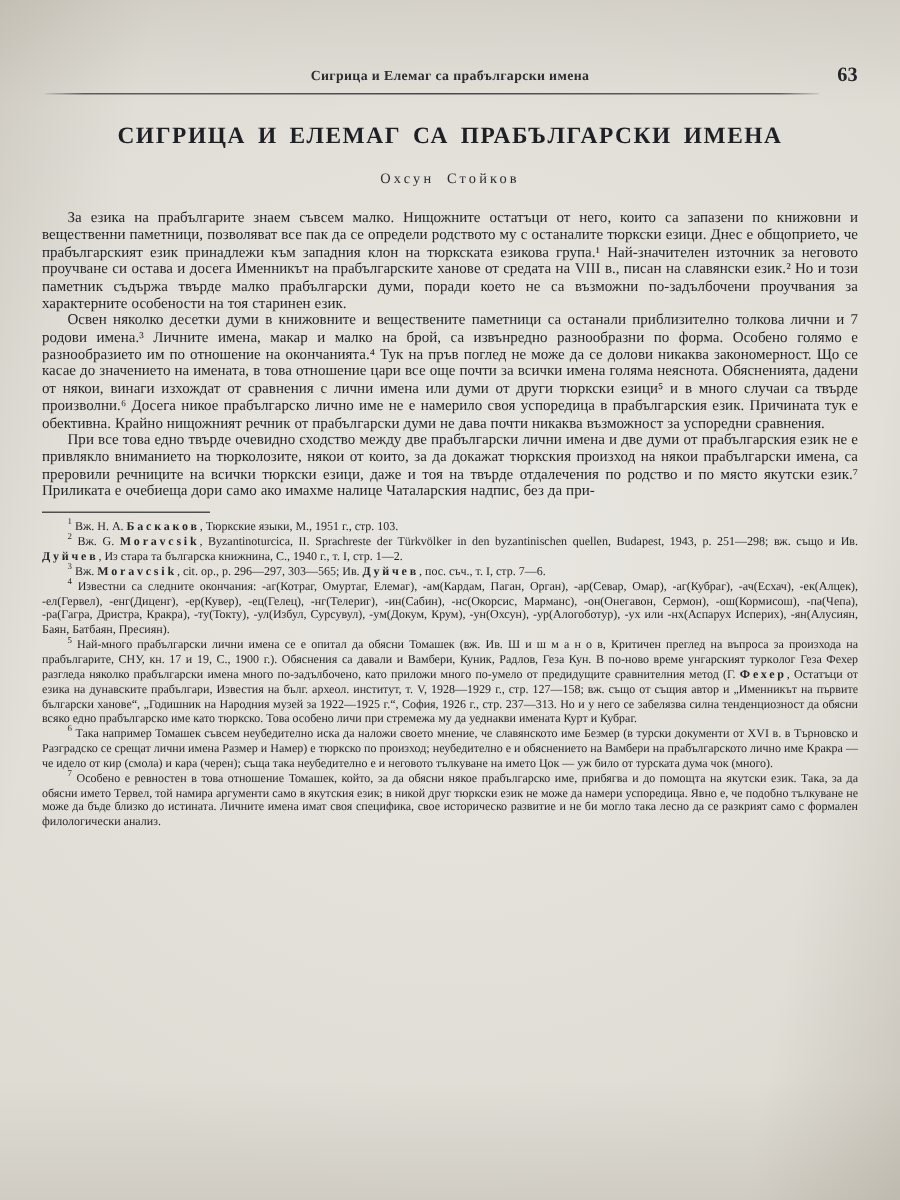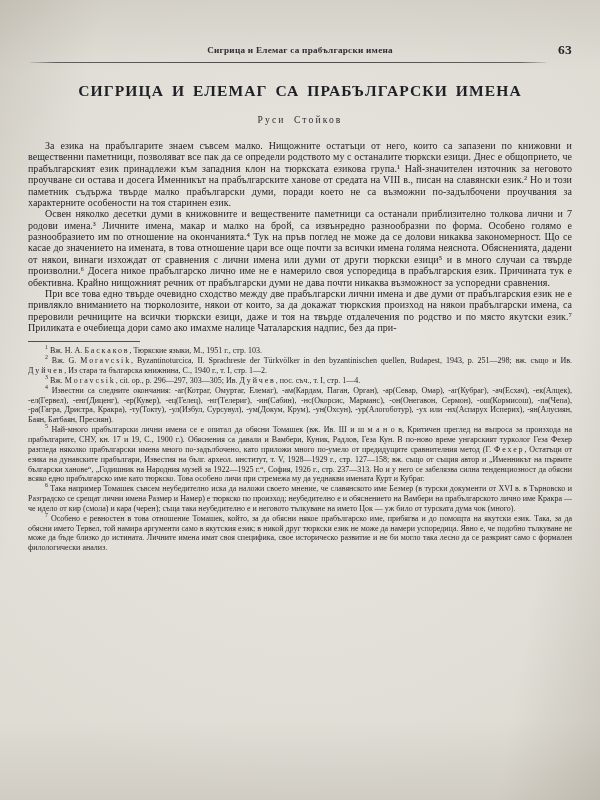--- a/index.html
+++ b/index.html
@@ -126,20 +126,21 @@
     margin: 0;
     font-size: 8.0px;
     line-height: 9.85px;
     text-align: justify;
     text-indent: 17px;
     color: #24262d;
     hyphens: none;
   }
   .sp {
     letter-spacing: 1.85px;
+    font-weight: bold;
   }
   .fnum {
     font-size: 5.9px;
     vertical-align: super;
     line-height: 0;
   }
 
   
   .sheet {
     text-rendering: optimizeLegibility;
@@ -152,34 +153,34 @@
 <div class="page">
   <div class="sheet">
 
     <div class="runhead">
       <div class="runhead-title">Сигрица и Елемаг са прабългарски имена</div>
       <div class="runhead-folio">63</div>
       <div class="runhead-rule"></div>
     </div>
 
     <h1 class="article-title">СИГРИЦА И  ЕЛЕМАГ СА ПРАБЪЛГАРСКИ ИМЕНА</h1>
-    <div class="byline">Руси Стойков</div>
+    <div class="byline">Охсун Стойков</div>
 
     <div class="body">
       <p>За езика на прабългарите знаем съвсем малко. Нищожните остатъци от него, които са запазени по книжовни и вещественни паметници, позволяват все пак да се определи родството му с останалите тюркски езици. Днес е общоприето, че прабългарският език принадлежи към западния клон на тюркската езикова група.¹ Най-значителен източник за неговото проучване си остава и досега Именникът на прабългарските ханове от средата на VIII в., писан на славянски език.² Но и този паметник съдържа твърде малко прабългарски думи, поради което не са възможни по-задълбочени проучвания за характерните особености на тоя старинен език.</p>
       <p>Освен няколко десетки думи в книжовните и веществените паметници са останали приблизително толкова лични и 7 родови имена.³ Личните имена, макар и малко на брой, са извънредно разнообразни по форма. Особено голямо е разнообразието им по отношение на окончанията.⁴ Тук на пръв поглед не може да се долови никаква закономерност. Що се касае до значението на имената, в това отношение цари все още почти за всички имена голяма неяснота. Обясненията, дадени от някои, винаги изхождат от сравнения с лични имена или думи от други тюркски езици⁵ и в много случаи са твърде произволни.⁶ Досега никое прабългарско лично име не е намерило своя успоредица в прабългарския език. Причината тук е обективна. Крайно нищожният речник от прабългарски думи не дава почти никаква възможност за успоредни сравнения.</p>
       <p>При все това едно твърде очевидно сходство между две прабългарски лични имена и две думи от прабългарския език не е привлякло вниманието на тюрколозите, някои от които, за да докажат тюркския произход на някои прабългарски имена, са преровили речниците на всички тюркски езици, даже и тоя на твърде отдалечения по родство и по място якутски език.⁷ Приликата е очебиеща дори само ако имахме налице Чаталарския надпис, без да при-</p>
     </div>
 
     <div class="fn-rule"></div>
 
     <div class="footnotes" id="footnotes">
         <p><span class="fnum">1</span> <span>Вж. Н. А. </span><span class="sp">Баскаков</span><span>, Тюркские языки, М., 1951 г., стр. 103.</span></p>
         <p><span class="fnum">2</span> <span>Вж. G. </span><span class="sp">Moravcsik</span><span>, Byzantinoturcica, II. Sprachreste der Türkvölker in den byzantinischen quellen, Budapest, 1943, p. 251—298; вж. също и Ив. </span><span class="sp">Дуйчев</span><span>, Из стара та българска книжнина, С., 1940 г., т. I, стр. 1—2.</span></p>
-        <p><span class="fnum">3</span> <span>Вж. </span><span class="sp">Moravcsik</span><span>, cit. op., p. 296—297, 303—305; Ив. </span><span class="sp">Дуйчев</span><span>, пос. съч., т. I, стр. 1—4.</span></p>
+        <p><span class="fnum">3</span> <span>Вж. </span><span class="sp">Moravcsik</span><span>, cit. op., p. 296—297, 303—565; Ив. </span><span class="sp">Дуйчев</span><span>, пос. съч., т. I, стр. 7—6.</span></p>
         <p><span class="fnum">4</span> <span>Известни са следните окончания: -аг(Котраг, Омуртаг, Елемаг), -ам(Кардам, Паган, Орган), -ар(Севар, Омар), -аг(Кубраг), -ач(Есхач), -ек(Алцек), -ел(Гервел), -енг(Диценг), -ер(Кувер), -ец(Гелец), -нг(Телериг), -ин(Сабин), -нс(Окорсис, Марманс), -он(Онегавон, Сермон), -ош(Кормисош), -па(Чепа), -ра(Гагра, Дристра, Кракра), -ту(Токту), -ул(Избул, Сурсувул), -ум(Докум, Крум), -ун(Охсун), -ур(Алогоботур), -ух или -нх(Аспарух Исперих), -ян(Алусиян, Баян, Батбаян, Пресиян).</span></p>
         <p><span class="fnum">5</span> <span>Най-много прабългарски лични имена се е опитал да обясни Томашек (вж. Ив. Ш и ш м а н о в, Критичен преглед на въпроса за произхода на прабългарите, СНУ, кн. 17 и 19, С., 1900 г.). Обяснения са давали и Вамбери, Куник, Радлов, Геза Кун. В по-ново време унгарският туркoлог Геза Фехер разгледа няколко прабългарски имена много по-задълбочено, като приложи много по-умело от предидущите сравнителния метод (Г. </span><span class="sp">Фехер</span><span>, Остатъци от езика на дунавските прабългари, Известия на бълг. археол. институт, т. V, 1928—1929 г., стр. 127—158; вж. също от същия автор и „Именникът на първите български ханове“, „Годишник на Народния музей за 1922—1925 г.“, София, 1926 г., стр. 237—313. Но и у него се забелязва силна тенденциозност да обясни всяко едно прабългарско име като тюркско. Това особено личи при стремежа му да уеднакви имената Курт и Кубраг.</span></p>
         <p><span class="fnum">6</span> <span>Така например Томашек съвсем неубедително иска да наложи своето мнение, че славянското име Безмер (в турски документи от XVI в. в Търновско и Разградско се срещат лични имена Размер и Намер) е тюркско по произход; неубедително е и обяснението на Вамбери на прабългарското лично име Кракра — че идело от кир (смола) и кара (черен); съща така неубедително е и неговото тълкуване на името Цок — уж било от турската дума чок (много).</span></p>
         <p><span class="fnum">7</span> <span>Особено е ревностен в това отношение Томашек, който, за да обясни някое прабългарско име, прибягва и до помощта на якутски език. Така, за да обясни името Тервел, той намира аргументи само в якутския език; в никой друг тюркски език не може да намери успоредица. Явно е, че подобно тълкуване не може да бъде близко до истината. Личните имена имат своя специфика, свое историческо развитие и не би могло така лесно да се разкрият само с формален филологически анализ.</span></p>
       </div>
 
   </div>
 </div>
 
 </body></html>

